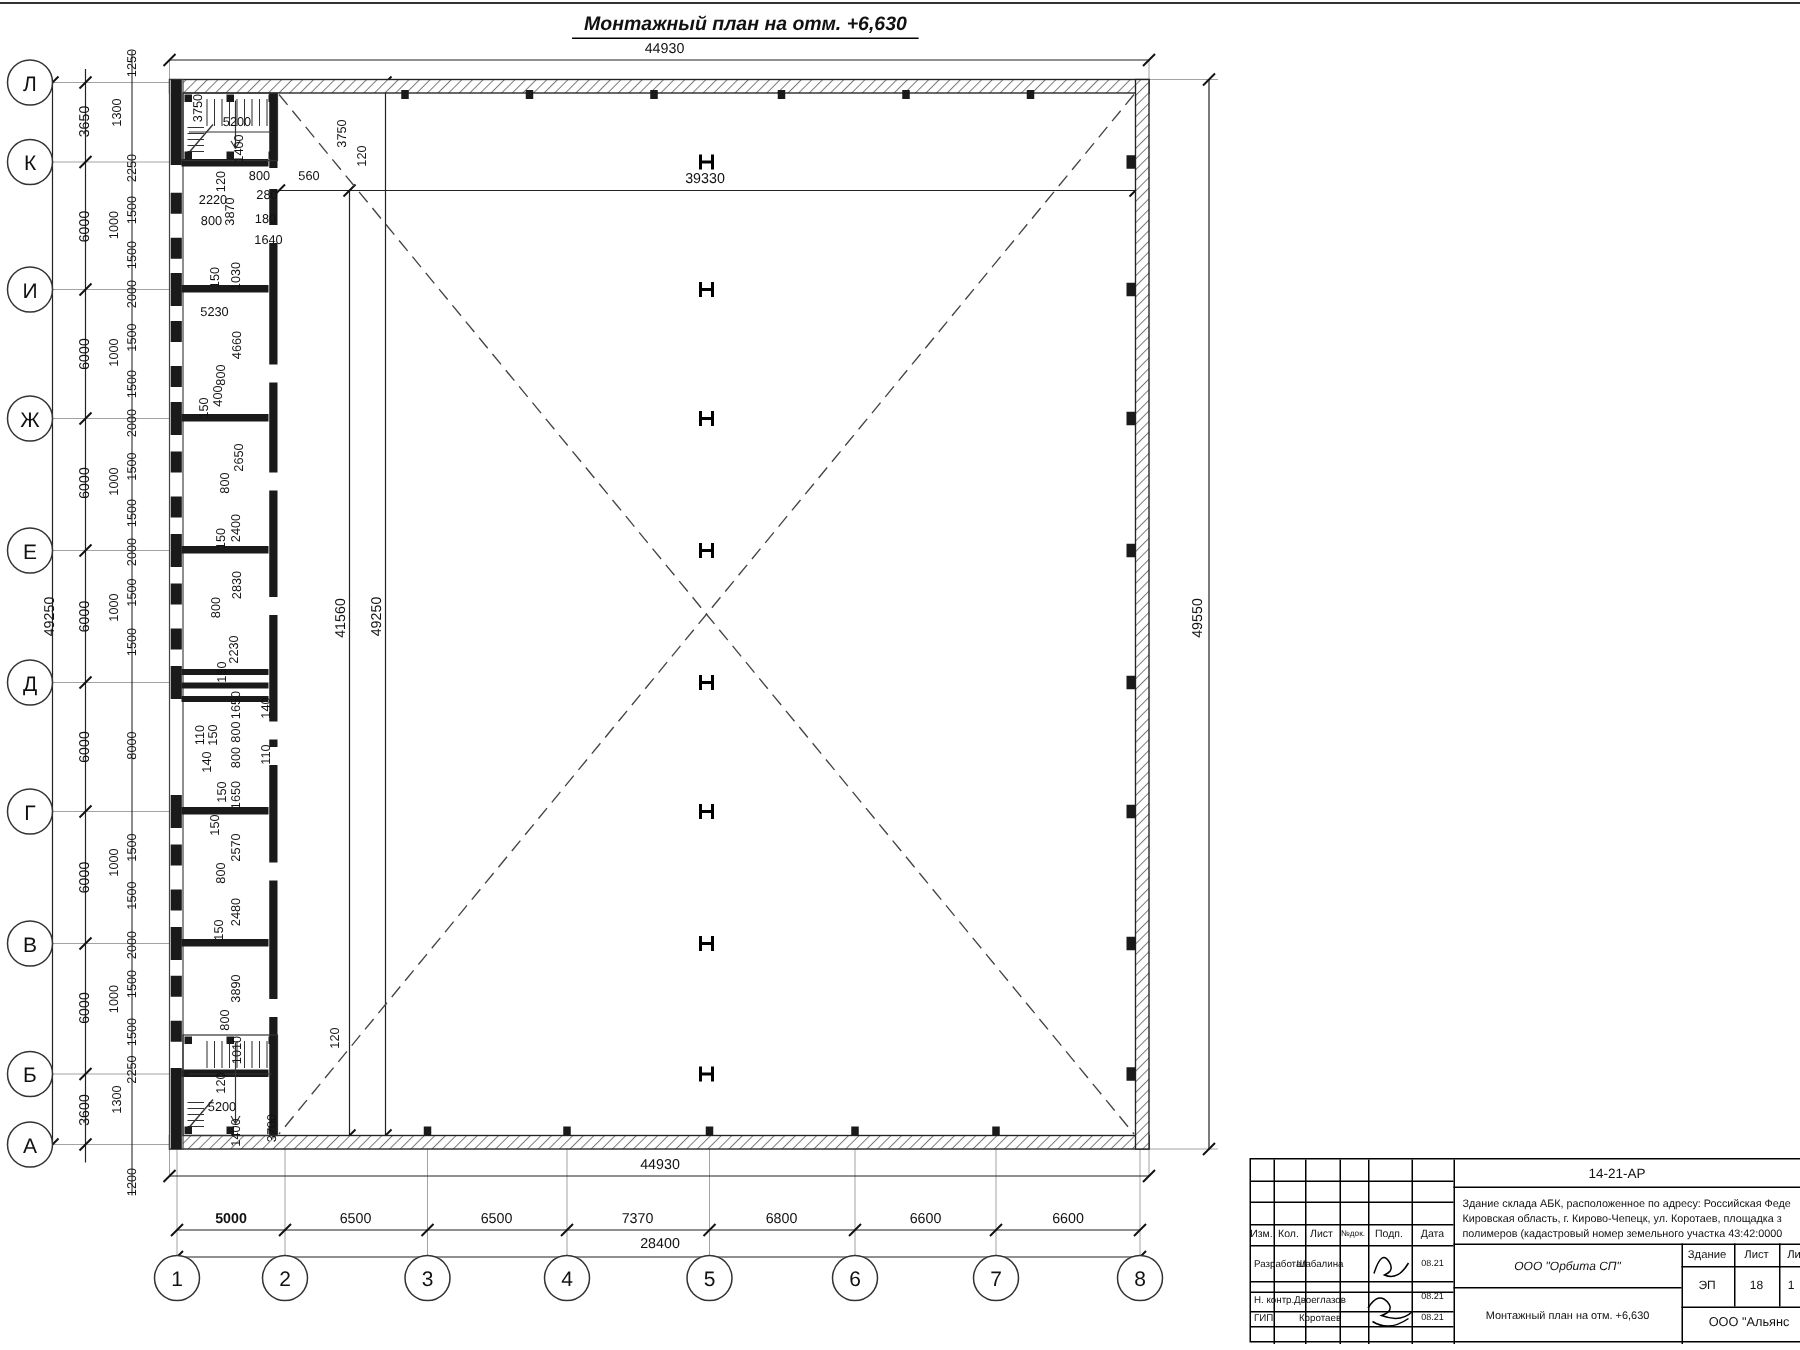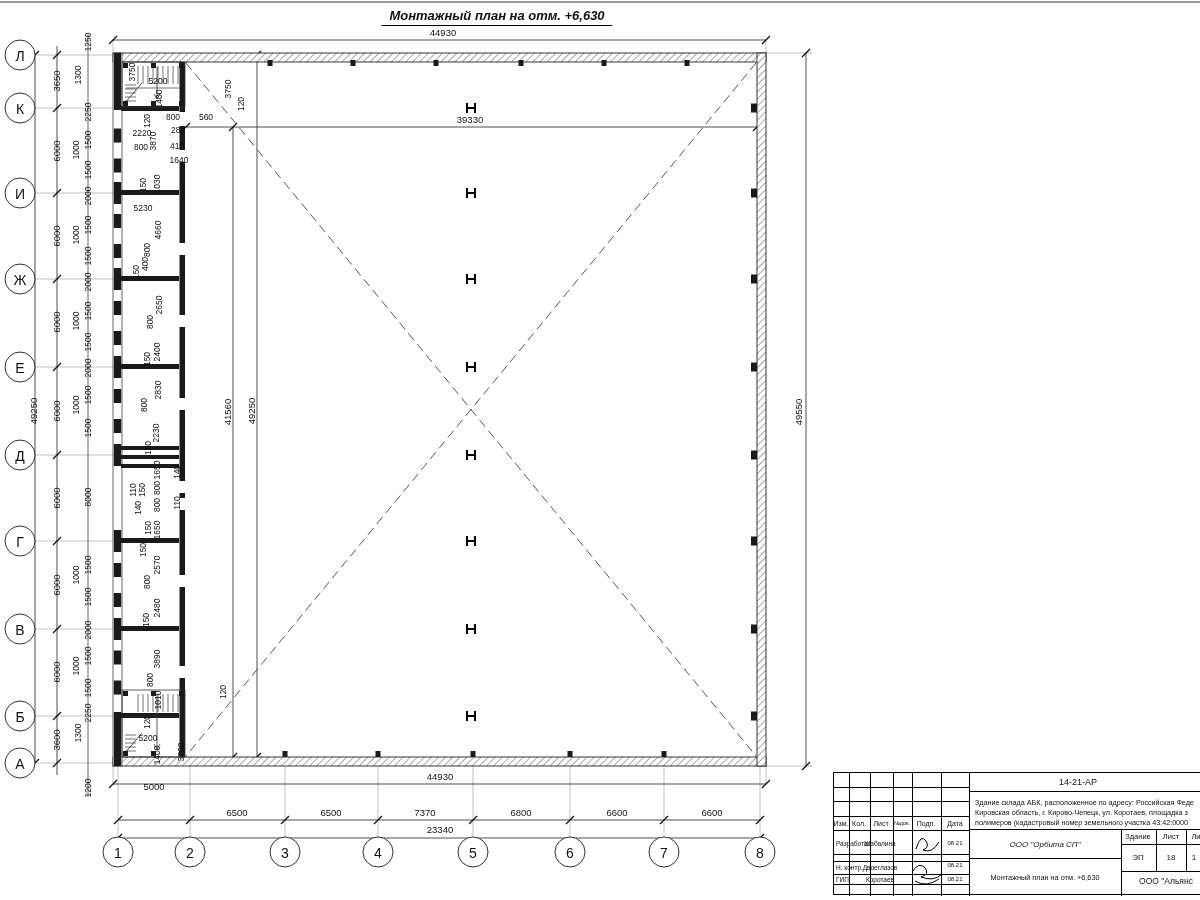--- a/index.html
+++ b/index.html
@@ -240,21 +240,21 @@
       <path d="M912 872 q7 -11 13 -4 q5 6 -4 9 q13 5 21 -3"></path>
       <path d="M915 881 q11 7 24 -2"></path>
     </g>
   </svg>
 
 <div class="ptitle">Монтажный план на отм. +6,630</div>
 
 <span class="dim big" style="left:443px;top:33px">44930</span>
 <span class="dim big" style="left:470px;top:120px">39330</span>
 <span class="dim big" style="left:440px;top:777px">44930</span>
-<span class="dim big" style="left:440px;top:830px">23340</span>
+<span class="dim big" style="left:440px;top:830px">28400</span>
 <span class="dim big r" style="left:228px;top:412px">41560</span>
 <span class="dim big r" style="left:252px;top:411px">49250</span>
 <span class="dim big r" style="left:34px;top:411px">49250</span>
 <span class="dim big r" style="left:799px;top:412px">49550</span>
 
 <div class="tb">
   <div class="vl" style="left:15px;top:0;height:123px"></div>
   <div class="vl" style="left:36px;top:0;height:123px"></div>
   <div class="vl" style="left:59px;top:0;height:123px"></div>
   <div class="vl" style="left:78px;top:0;height:123px"></div>
@@ -331,21 +331,21 @@
 <span class="bub" style="left: 760px; top: 852px;">8</span>
 <span class="dim big r" style="left: 57px; top: 81px;">3650</span>
 <span class="dim big r" style="left: 57px; top: 151px;">6000</span>
 <span class="dim big r" style="left: 57px; top: 236px;">6000</span>
 <span class="dim big r" style="left: 57px; top: 322px;">6000</span>
 <span class="dim big r" style="left: 57px; top: 411px;">6000</span>
 <span class="dim big r" style="left: 57px; top: 498px;">6000</span>
 <span class="dim big r" style="left: 57px; top: 585px;">6000</span>
 <span class="dim big r" style="left: 57px; top: 672px;">6000</span>
 <span class="dim big r" style="left: 57px; top: 740px;">3600</span>
-<span class="dim big" style="left: 154px; top: 787px;">5000</span>
+<span class="dim big" style="left: 154px; top: 813px; font-weight: bold;">5000</span>
 <span class="dim big" style="left: 237px; top: 813px;">6500</span>
 <span class="dim big" style="left: 331px; top: 813px;">6500</span>
 <span class="dim big" style="left: 425px; top: 813px;">7370</span>
 <span class="dim big" style="left: 521px; top: 813px;">6800</span>
 <span class="dim big" style="left: 617px; top: 813px;">6600</span>
 <span class="dim big" style="left: 712px; top: 813px;">6600</span>
 <span class="dim r" style="left: 88px; top: 42px;">1250</span>
 <span class="dim r" style="left: 78px; top: 75px;">1300</span>
 <span class="dim r" style="left: 88px; top: 112px;">2250</span>
 <span class="dim r" style="left: 88px; top: 140px;">1500</span>
@@ -376,21 +376,21 @@
 <span class="dim r" style="left: 88px; top: 788px;">1200</span>
 <span class="dim r" style="left: 132px; top: 72px;">3750</span>
 <span class="dim" style="left: 158px; top: 81px;">5200</span>
 <span class="dim r" style="left: 159px; top: 99px;">1400</span>
 <span class="dim r" style="left: 147px; top: 121px;">120</span>
 <span class="dim" style="left: 173px; top: 117px;">800</span>
 <span class="dim" style="left: 178px; top: 130px;">280</span>
 <span class="dim" style="left: 142px; top: 133px;">2220</span>
 <span class="dim" style="left: 141px; top: 147px;">800</span>
 <span class="dim r" style="left: 153px; top: 141px;">3870</span>
-<span class="dim" style="left: 177px; top: 146px;">410</span>
+<span class="dim" style="left: 177px; top: 146px;">180</span>
 <span class="dim" style="left: 179px; top: 160px;">1640</span>
 <span class="dim" style="left: 206px; top: 117px;">560</span>
 <span class="dim r" style="left: 228px; top: 89px;">3750</span>
 <span class="dim r" style="left: 241px; top: 104px;">120</span>
 <span class="dim r" style="left: 143px; top: 185px;">150</span>
 <span class="dim r" style="left: 157px; top: 184px;">1030</span>
 <span class="dim" style="left: 143px; top: 208px;">5230</span>
 <span class="dim r" style="left: 158px; top: 230px;">4660</span>
 <span class="dim r" style="left: 147px; top: 250px;">800</span>
 <span class="dim r" style="left: 145px; top: 264px;">400</span>

